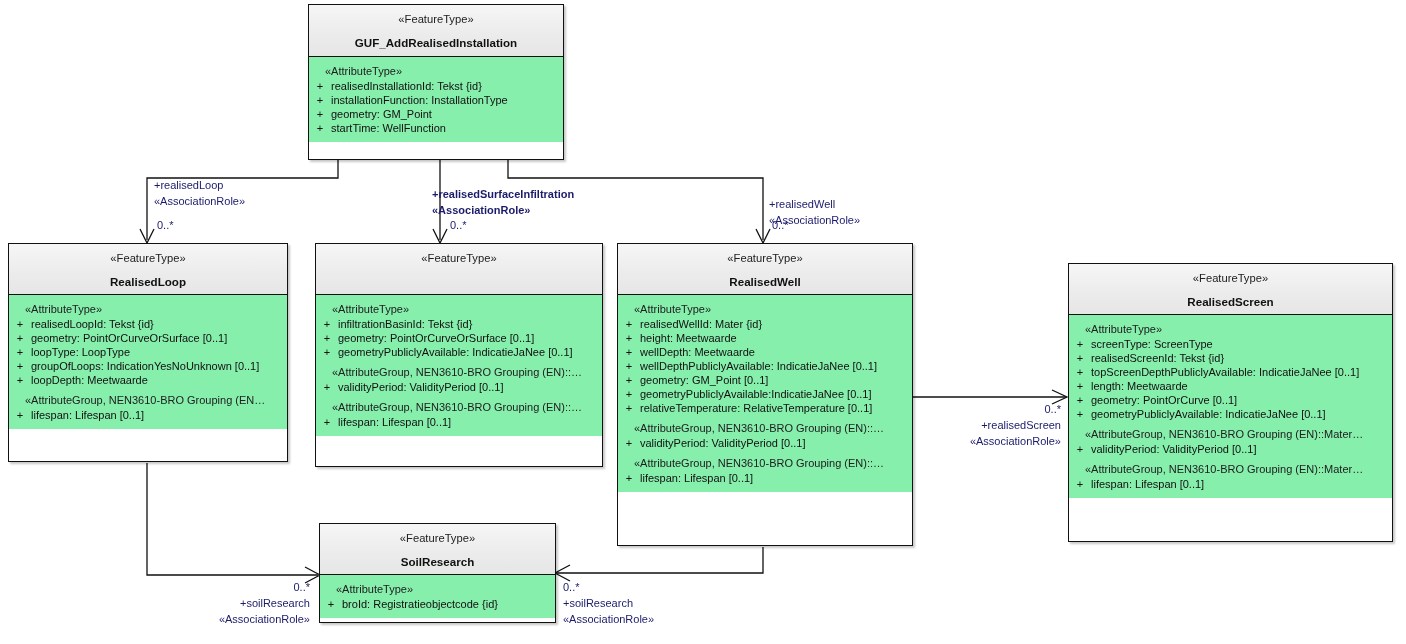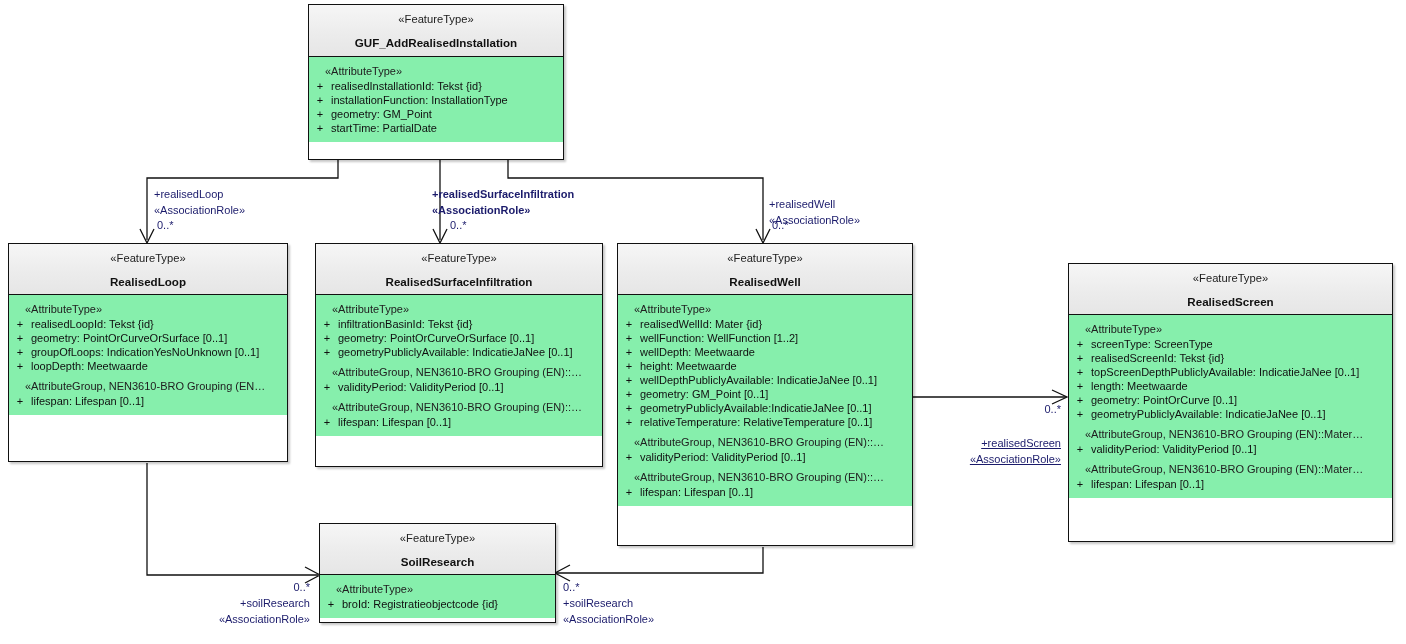--- a/index.html
+++ b/index.html
@@ -133,44 +133,44 @@
   <div class="uml-class" style="left:308px; top:4px; width:256px; height:156px;">
     <div class="uml-header" style="height:52px;">
       <div class="stereo-line">«FeatureType»</div>
       <div class="class-name">GUF_AddRealisedInstallation</div>
     </div>
     <div class="uml-body">
       <div class="grp">«AttributeType»</div>
       <div class="attr"><span class="vis">+</span><span class="txt">realisedInstallationId: Tekst {id}</span></div>
       <div class="attr"><span class="vis">+</span><span class="txt">installationFunction: InstallationType</span></div>
       <div class="attr"><span class="vis">+</span><span class="txt">geometry: GM_Point</span></div>
-      <div class="attr"><span class="vis">+</span><span class="txt">startTime: PartialDate</span></div>
+      <div class="attr"><span class="vis">+</span><span class="txt">startTime: WellFunction</span></div>
     </div>
   </div>
 
   <div class="uml-class" style="left:8px; top:243px; width:280px; height:219px;">
     <div class="uml-header" style="height:51px;">
       <div class="stereo-line">«FeatureType»</div>
       <div class="class-name">RealisedLoop</div>
     </div>
     <div class="uml-body">
       <div class="grp">«AttributeType»</div>
       <div class="attr"><span class="vis">+</span><span class="txt">realisedLoopId: Tekst {id}</span></div>
       <div class="attr"><span class="vis">+</span><span class="txt">geometry: PointOrCurveOrSurface [0..1]</span></div>
+      <div class="attr"><span class="vis">+</span><span class="txt">loopType: LoopType</span></div>
       <div class="attr"><span class="vis">+</span><span class="txt">groupOfLoops: IndicationYesNoUnknown [0..1]</span></div>
       <div class="attr"><span class="vis">+</span><span class="txt">loopDepth: Meetwaarde</span></div>
       <div class="grp spaced">«AttributeGroup, NEN3610-BRO Grouping (EN…</div>
       <div class="attr"><span class="vis">+</span><span class="txt">lifespan: Lifespan [0..1]</span></div>
     </div>
   </div>
 
   <div class="uml-class" style="left:315px; top:243px; width:288px; height:224px;">
     <div class="uml-header" style="height:51px;">
       <div class="stereo-line">«FeatureType»</div>
-      <div class="class-name">RealisedSurfaceInfiltration</div>
     </div>
     <div class="uml-body">
       <div class="grp">«AttributeType»</div>
       <div class="attr"><span class="vis">+</span><span class="txt">infiltrationBasinId: Tekst {id}</span></div>
       <div class="attr"><span class="vis">+</span><span class="txt">geometry: PointOrCurveOrSurface [0..1]</span></div>
       <div class="attr"><span class="vis">+</span><span class="txt">geometryPubliclyAvailable: IndicatieJaNee [0..1]</span></div>
       <div class="grp spaced">«AttributeGroup, NEN3610-BRO Grouping (EN)::…</div>
       <div class="attr"><span class="vis">+</span><span class="txt">validityPeriod: ValidityPeriod [0..1]</span></div>
       <div class="grp spaced">«AttributeGroup, NEN3610-BRO Grouping (EN)::…</div>
       <div class="attr"><span class="vis">+</span><span class="txt">lifespan: Lifespan [0..1]</span></div>
@@ -178,23 +178,22 @@
   </div>
 
   <div class="uml-class" style="left:617px; top:243px; width:296px; height:303px;">
     <div class="uml-header" style="height:51px;">
       <div class="stereo-line">«FeatureType»</div>
       <div class="class-name">RealisedWell</div>
     </div>
     <div class="uml-body">
       <div class="grp">«AttributeType»</div>
       <div class="attr"><span class="vis">+</span><span class="txt">realisedWellId: Mater {id}</span></div>
-      <div class="attr"><span class="vis">+</span><span class="txt">wellFunction: WellFunction [1..2]</span></div>
+      <div class="attr"><span class="vis">+</span><span class="txt">height: Meetwaarde</span></div>
       <div class="attr"><span class="vis">+</span><span class="txt">wellDepth: Meetwaarde</span></div>
-      <div class="attr"><span class="vis">+</span><span class="txt">height: Meetwaarde</span></div>
       <div class="attr"><span class="vis">+</span><span class="txt">wellDepthPubliclyAvailable: IndicatieJaNee [0..1]</span></div>
       <div class="attr"><span class="vis">+</span><span class="txt">geometry: GM_Point [0..1]</span></div>
       <div class="attr"><span class="vis">+</span><span class="txt">geometryPubliclyAvailable:IndicatieJaNee [0..1]</span></div>
       <div class="attr"><span class="vis">+</span><span class="txt">relativeTemperature: RelativeTemperature [0..1]</span></div>
       <div class="grp spaced">«AttributeGroup, NEN3610-BRO Grouping (EN)::…</div>
       <div class="attr"><span class="vis">+</span><span class="txt">validityPeriod: ValidityPeriod [0..1]</span></div>
       <div class="grp spaced">«AttributeGroup, NEN3610-BRO Grouping (EN)::…</div>
       <div class="attr"><span class="vis">+</span><span class="txt">lifespan: Lifespan [0..1]</span></div>
     </div>
   </div>
@@ -223,40 +222,40 @@
     <div class="uml-header" style="height:51px;">
       <div class="stereo-line">«FeatureType»</div>
       <div class="class-name">SoilResearch</div>
     </div>
     <div class="uml-body">
       <div class="grp">«AttributeType»</div>
       <div class="attr"><span class="vis">+</span><span class="txt">broId: Registratieobjectcode {id}</span></div>
     </div>
   </div>
 
-  <div class="edge-label" style="left:154px; top:187px;">
+  <div class="edge-label" style="left:154px; top:178px;">
     <div>+realisedLoop</div>
     <div>«AssociationRole»</div>
   </div>
   <div class="mult" style="left:157px; top:218px;">0..*</div>
 
   <div class="edge-label" style="left:432px; top:187px;font-weight:bold;">
     <div>+realisedSurfaceInfiltration</div>
     <div>«AssociationRole»</div>
   </div>
   <div class="mult" style="left:450px; top:218px;">0..*</div>
 
   <div class="edge-label" style="left:769px; top:197px;">
     <div>+realisedWell</div>
     <div>«AssociationRole»</div>
   </div>
   <div class="mult" style="left:772px; top:218px;">0..*</div>
 
   <div class="mult" style="left:983px; top:402px; width:78px; text-align:right;">0..*</div>
-  <div class="edge-label right" style="left:941px; top:436px; width:120px;text-decoration:underline;">
+  <div class="edge-label right" style="left:941px; top:418px; width:120px;">
     <div>+realisedScreen</div>
     <div>«AssociationRole»</div>
   </div>
 
   <div class="mult" style="left:212px; top:580px; width:98px; text-align:right;">0..*</div>
   <div class="edge-label right" style="left:190px; top:596px; width:120px;">
     <div>+soilResearch</div>
     <div>«AssociationRole»</div>
   </div>
 

